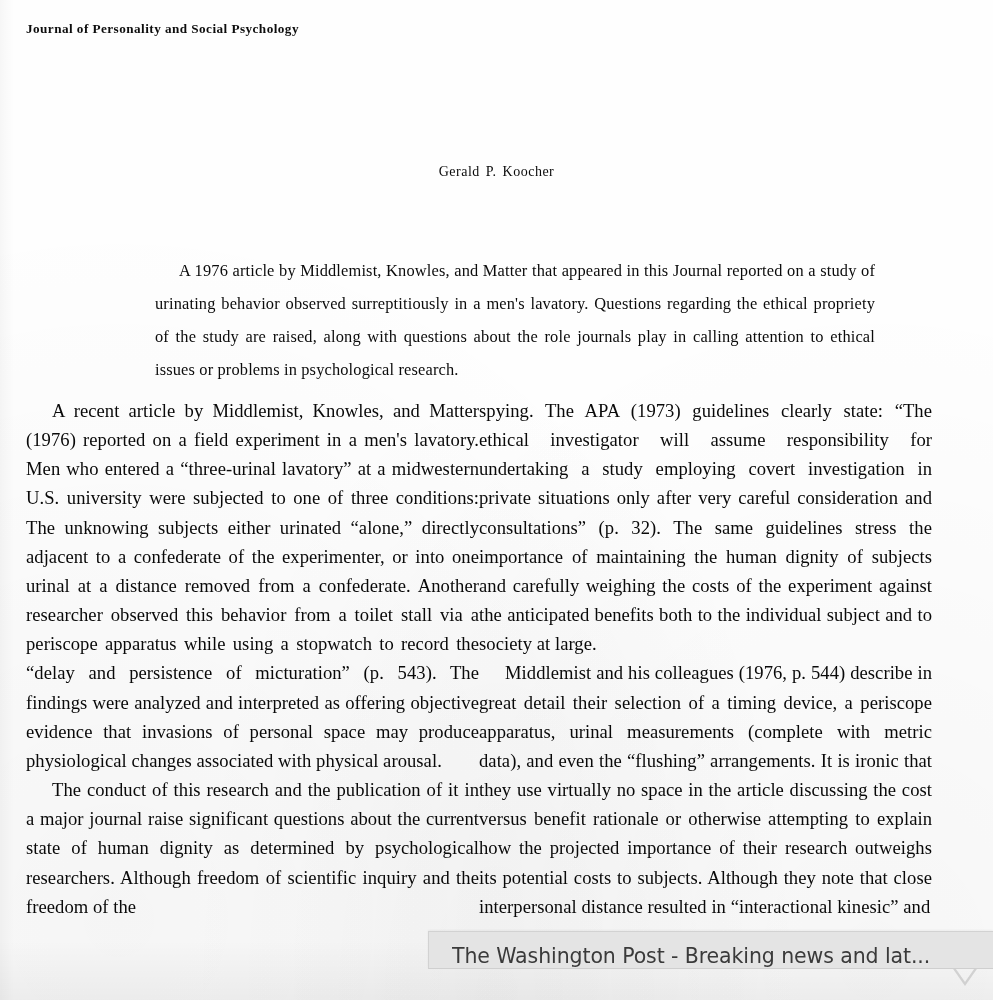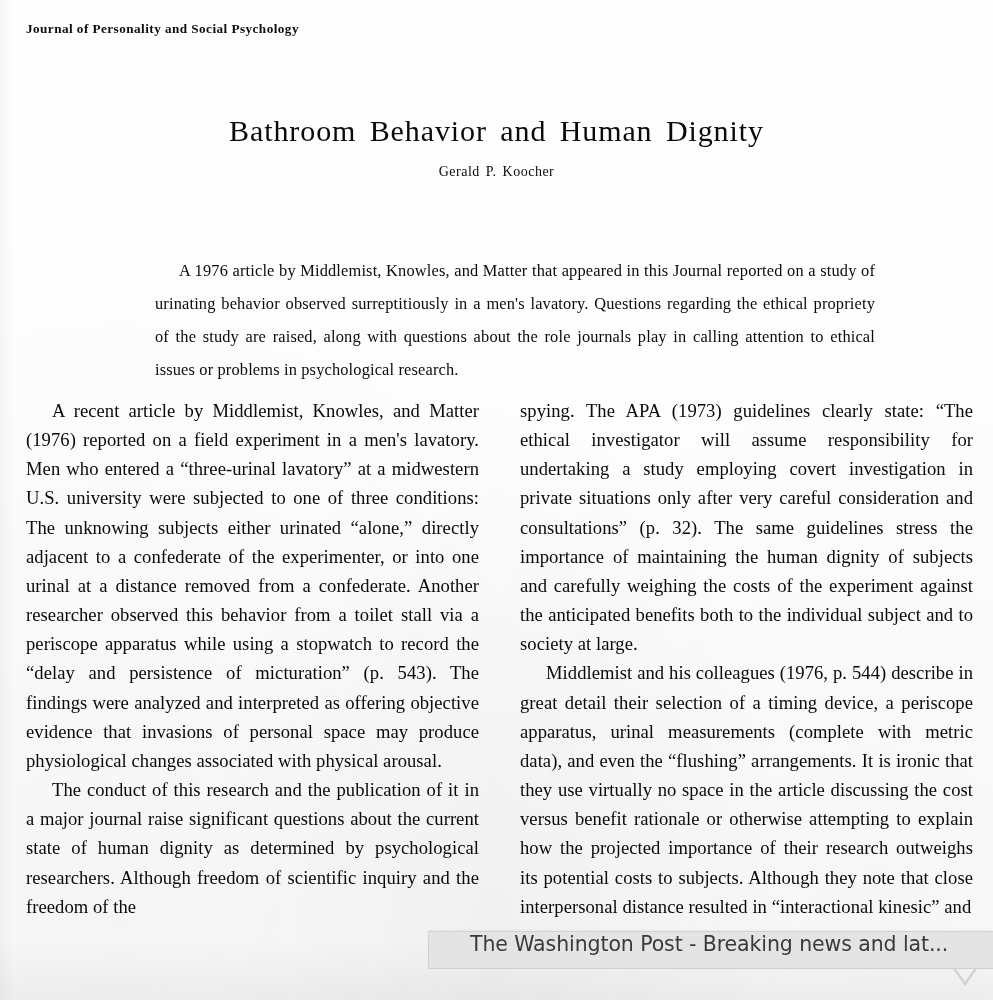--- a/index.html
+++ b/index.html
@@ -96,21 +96,20 @@
   }
 
   
   #body-columns {
     position: absolute;
     left: 26px;
     top: 396px;
     width: 947px;
     height: 604px;
     display: flex;
-    gap: 41px;
     overflow: hidden;
   }
   .body-column {
     width: 453px;
     font-size: 18.6px;
     line-height: 29.15px;
     text-align: justify;
     color: #090909;
     letter-spacing: 0.05px;
     hyphens: none;
@@ -128,22 +127,22 @@
     left: 428px;
     top: 931px;
     width: 565px;
     height: 38px;
     background: #e4e4e4;
     border-top: 1px solid #d2d2d2;
     border-left: 1px solid #d2d2d2;
     border-bottom: 1px solid #cfcfcf;
     box-sizing: border-box;
     display: flex;
-    align-items: flex-start;
-    padding-left: 41px;
+    align-items: flex-end;
+    padding-left: 23px;
     box-shadow: 0 -1px 2px rgba(0,0,0,0.05);
   }
   #status-overlay-text {
     font-family: "DejaVu Sans", "Liberation Sans", sans-serif;
     font-size: 20.5px;
     line-height: 24px;
     color: #3a3a3a;
     white-space: nowrap;
     overflow: hidden;
     letter-spacing: -0.1px;
@@ -181,21 +180,20 @@
 <body>
 
 <div id="page">
 
   <div id="page-left-shade"></div>
 
   <div id="running-head">
     <span class="rh-line">Journal of Personality and Social Psychology</span>
   </div>
 
-  <h1 id="article-title">Bathroom Behavior and Human Dignity</h1>
 
   <div id="byline">
     <span id="author-name">Gerald P. Koocher</span>
   </div>
 
   <p id="abstract">A 1976 article by Middlemist, Knowles, and Matter that appeared in this Journal reported on a study of urinating behavior observed surreptitiously in a men's lavatory. Questions regarding the ethical propriety of the study are raised, along with questions about the role journals play in calling attention to ethical issues or problems in psychological research.</p>
 
   <div id="body-columns">
 
     <div class="body-column">

